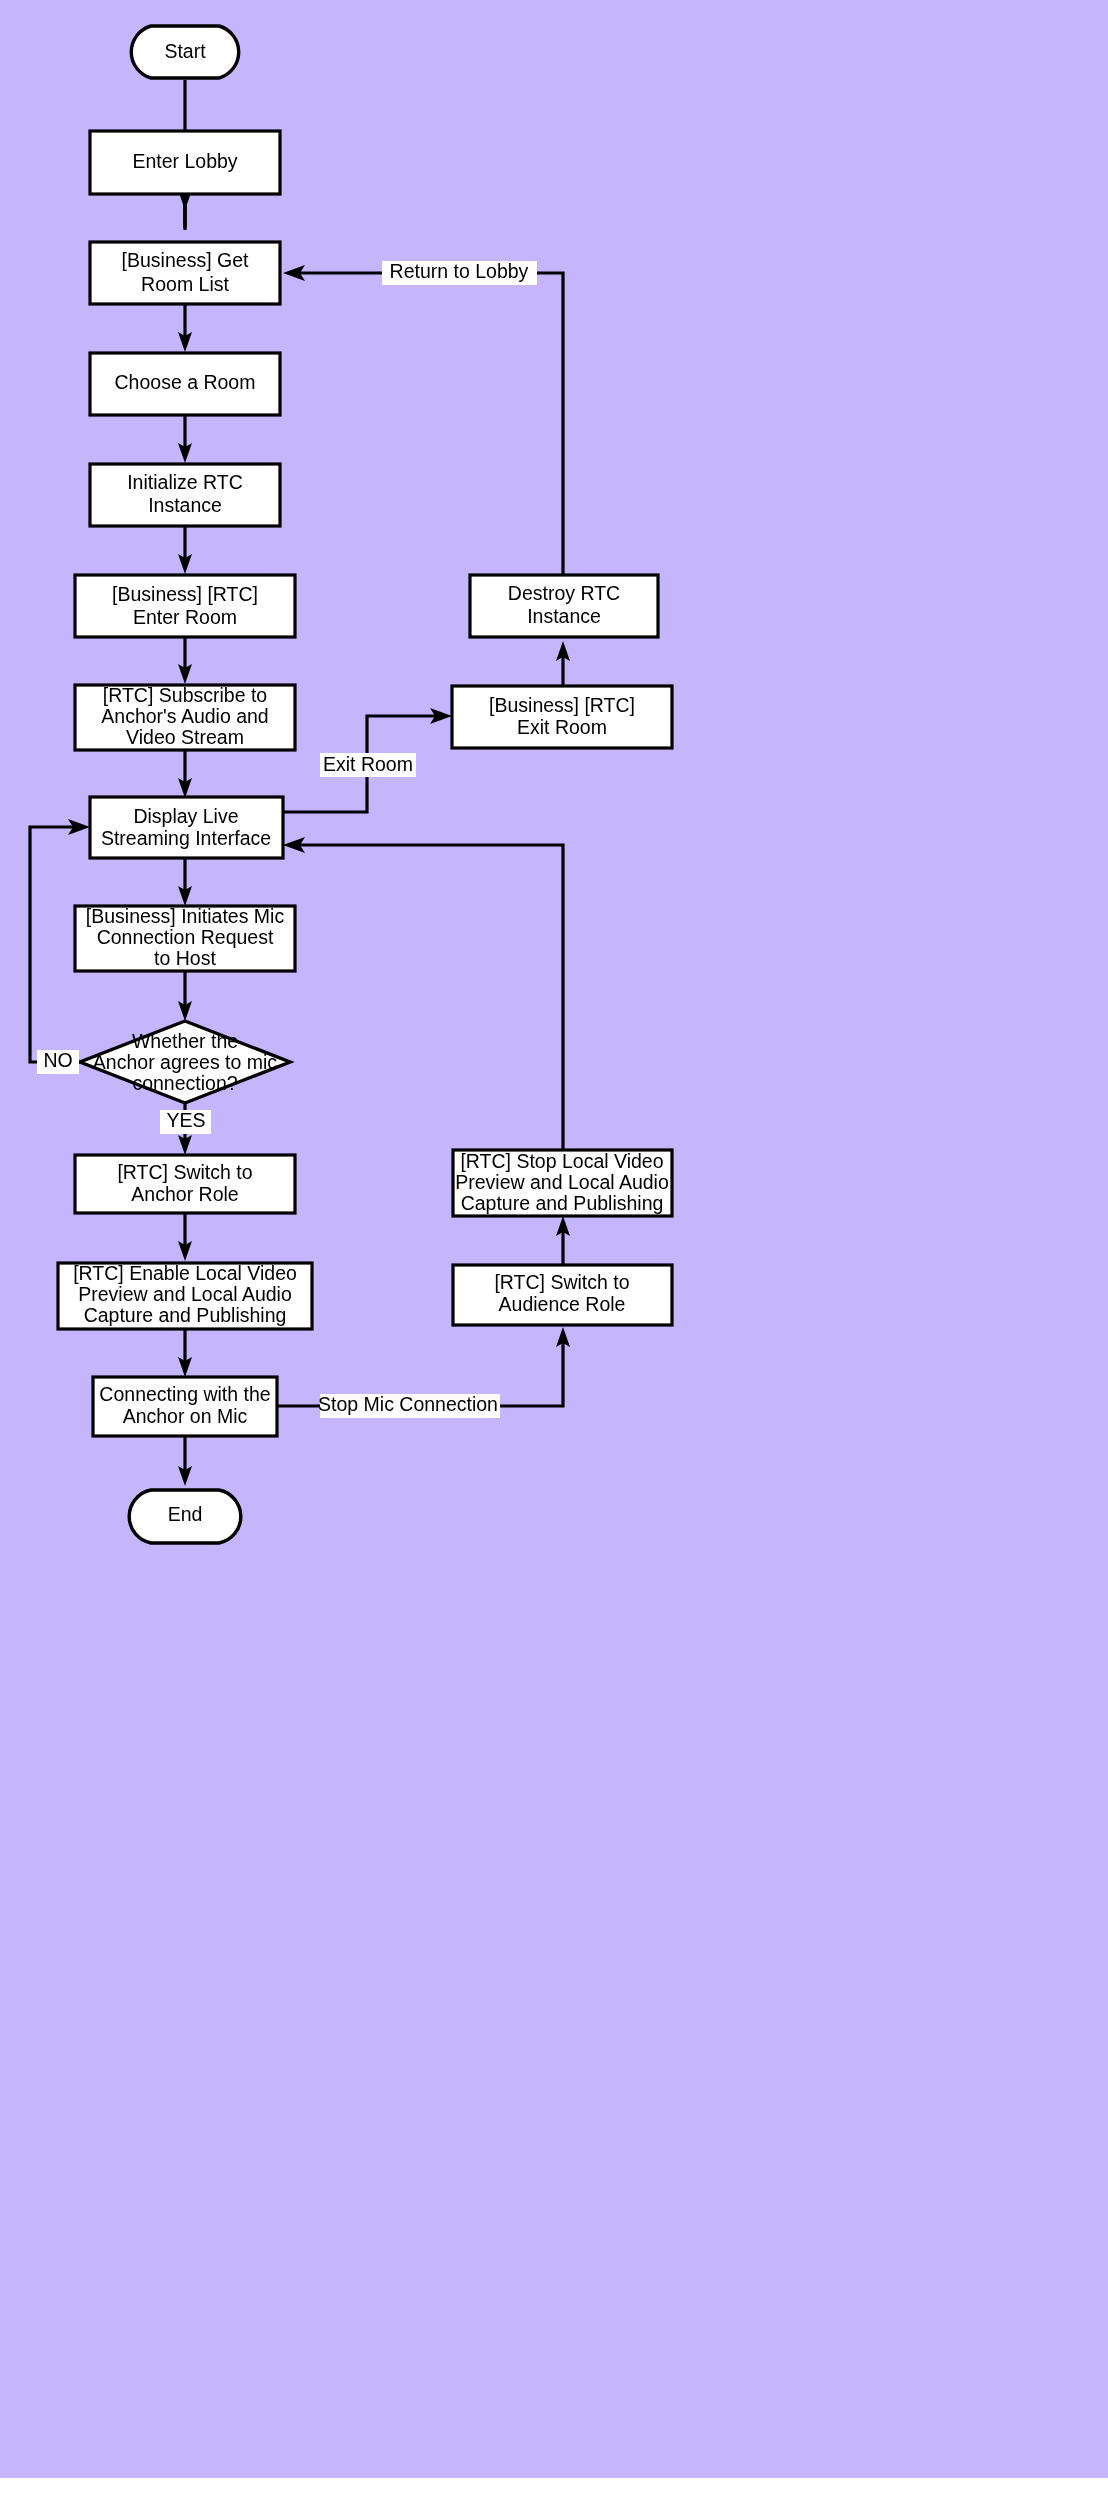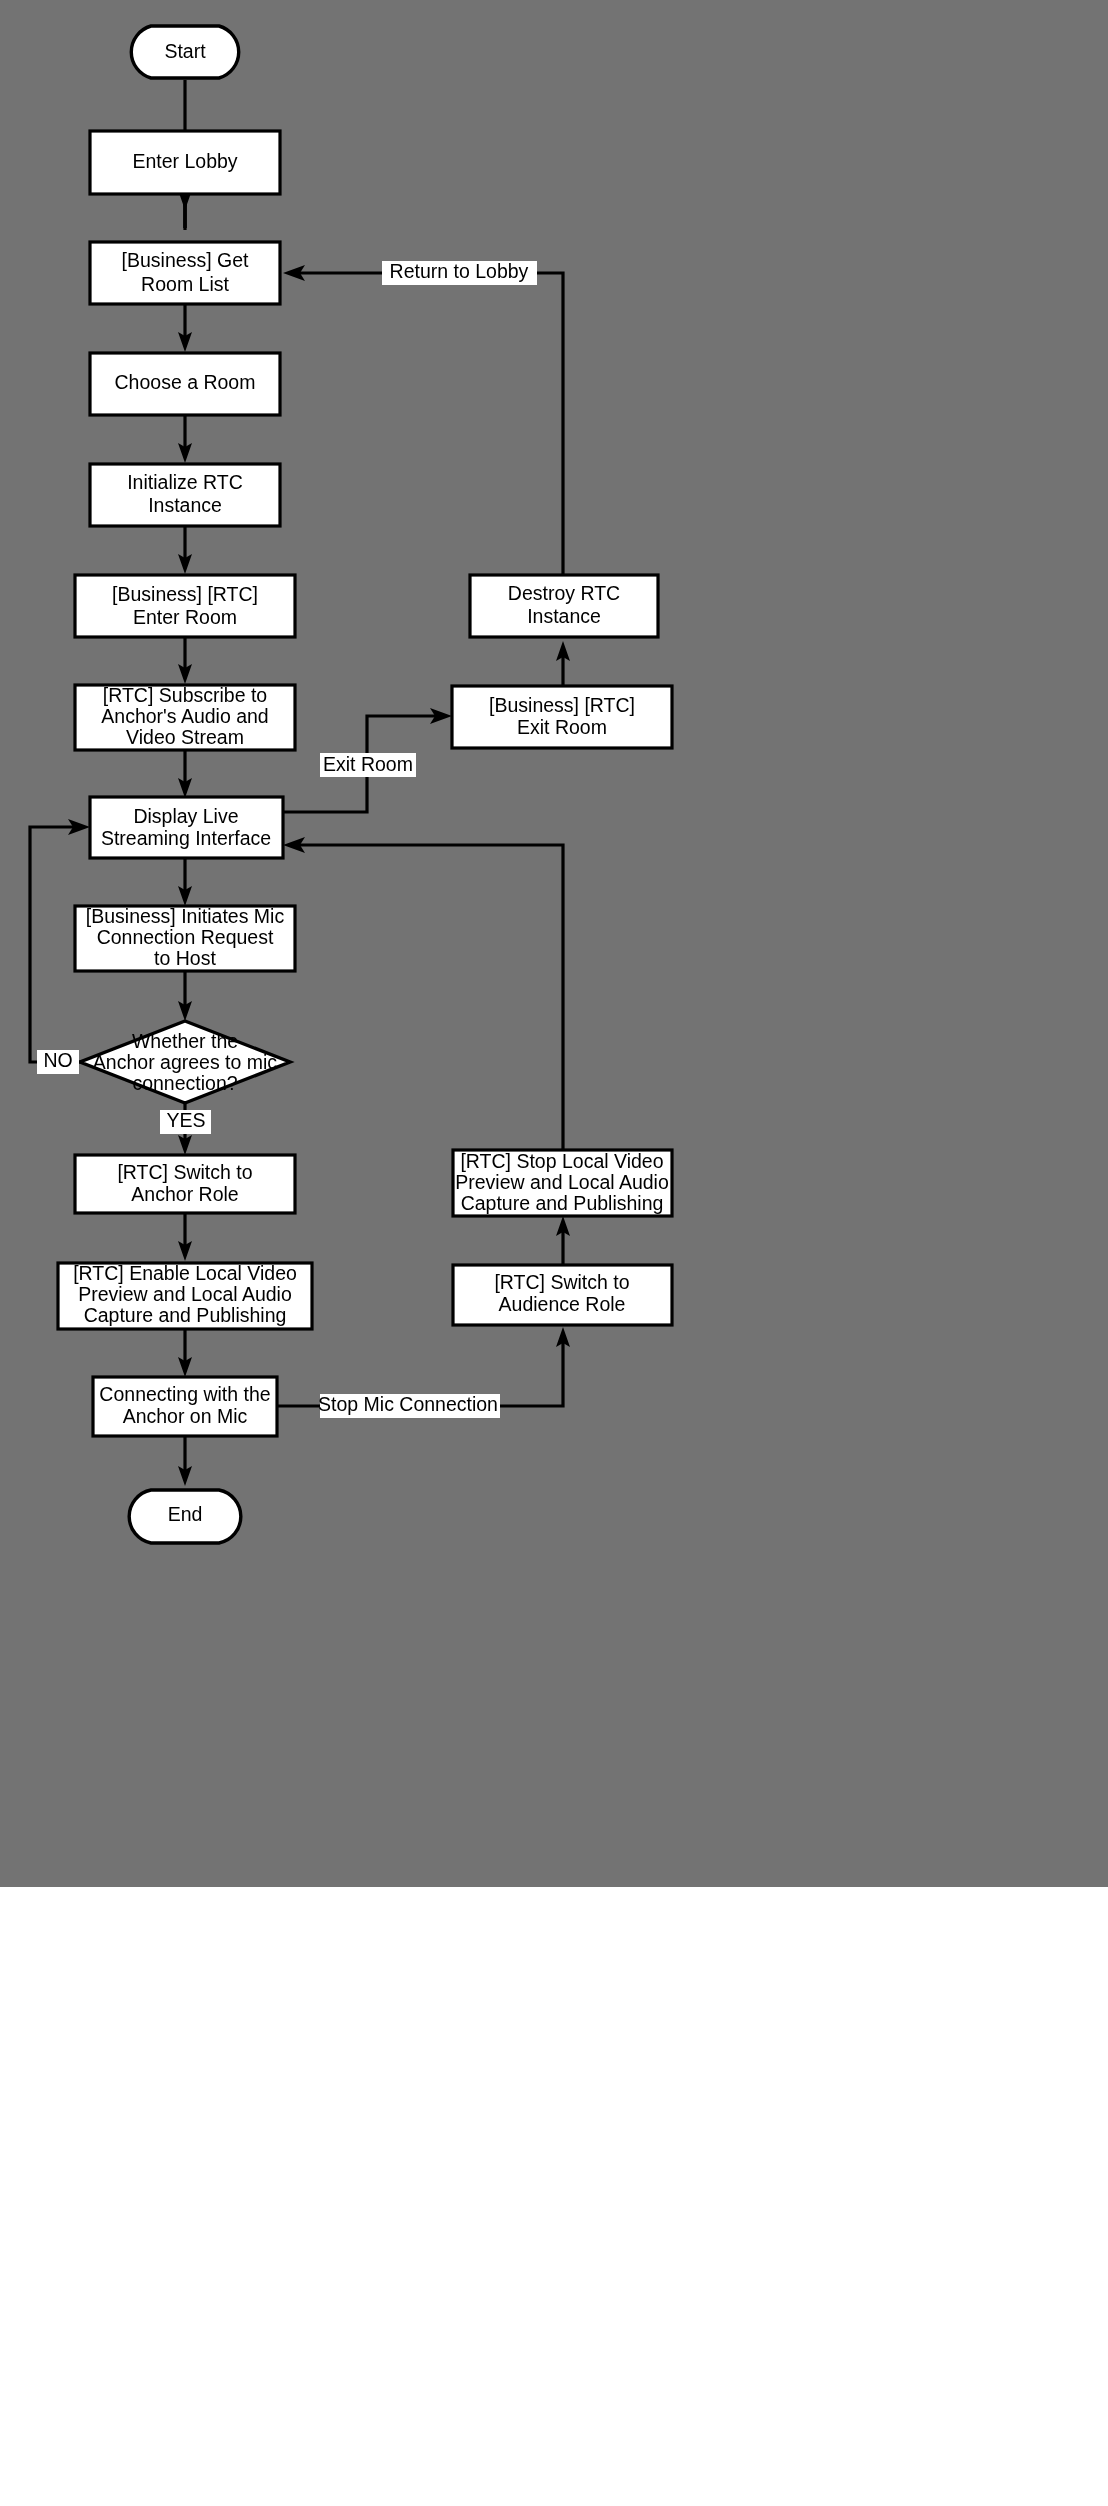--- a/index.html
+++ b/index.html
@@ -10,22 +10,22 @@
   }
   body {
     width: 1108px;
     height: 2506px;
     font-family: "Liberation Sans", sans-serif;
     overflow: hidden;
   }
   #flow-root {
     position: relative;
     width: 1108px;
-    height: 1887px;
-    background: #737373;
+    height: 2478px;
+    background: #c4b5fd;
   }
   svg.flow-canvas {
     position: absolute;
     inset: 0;
     width: 1108px;
     height: 2506px;
     display: block;
   }
   .node-shape {
     fill: #ffffff;

